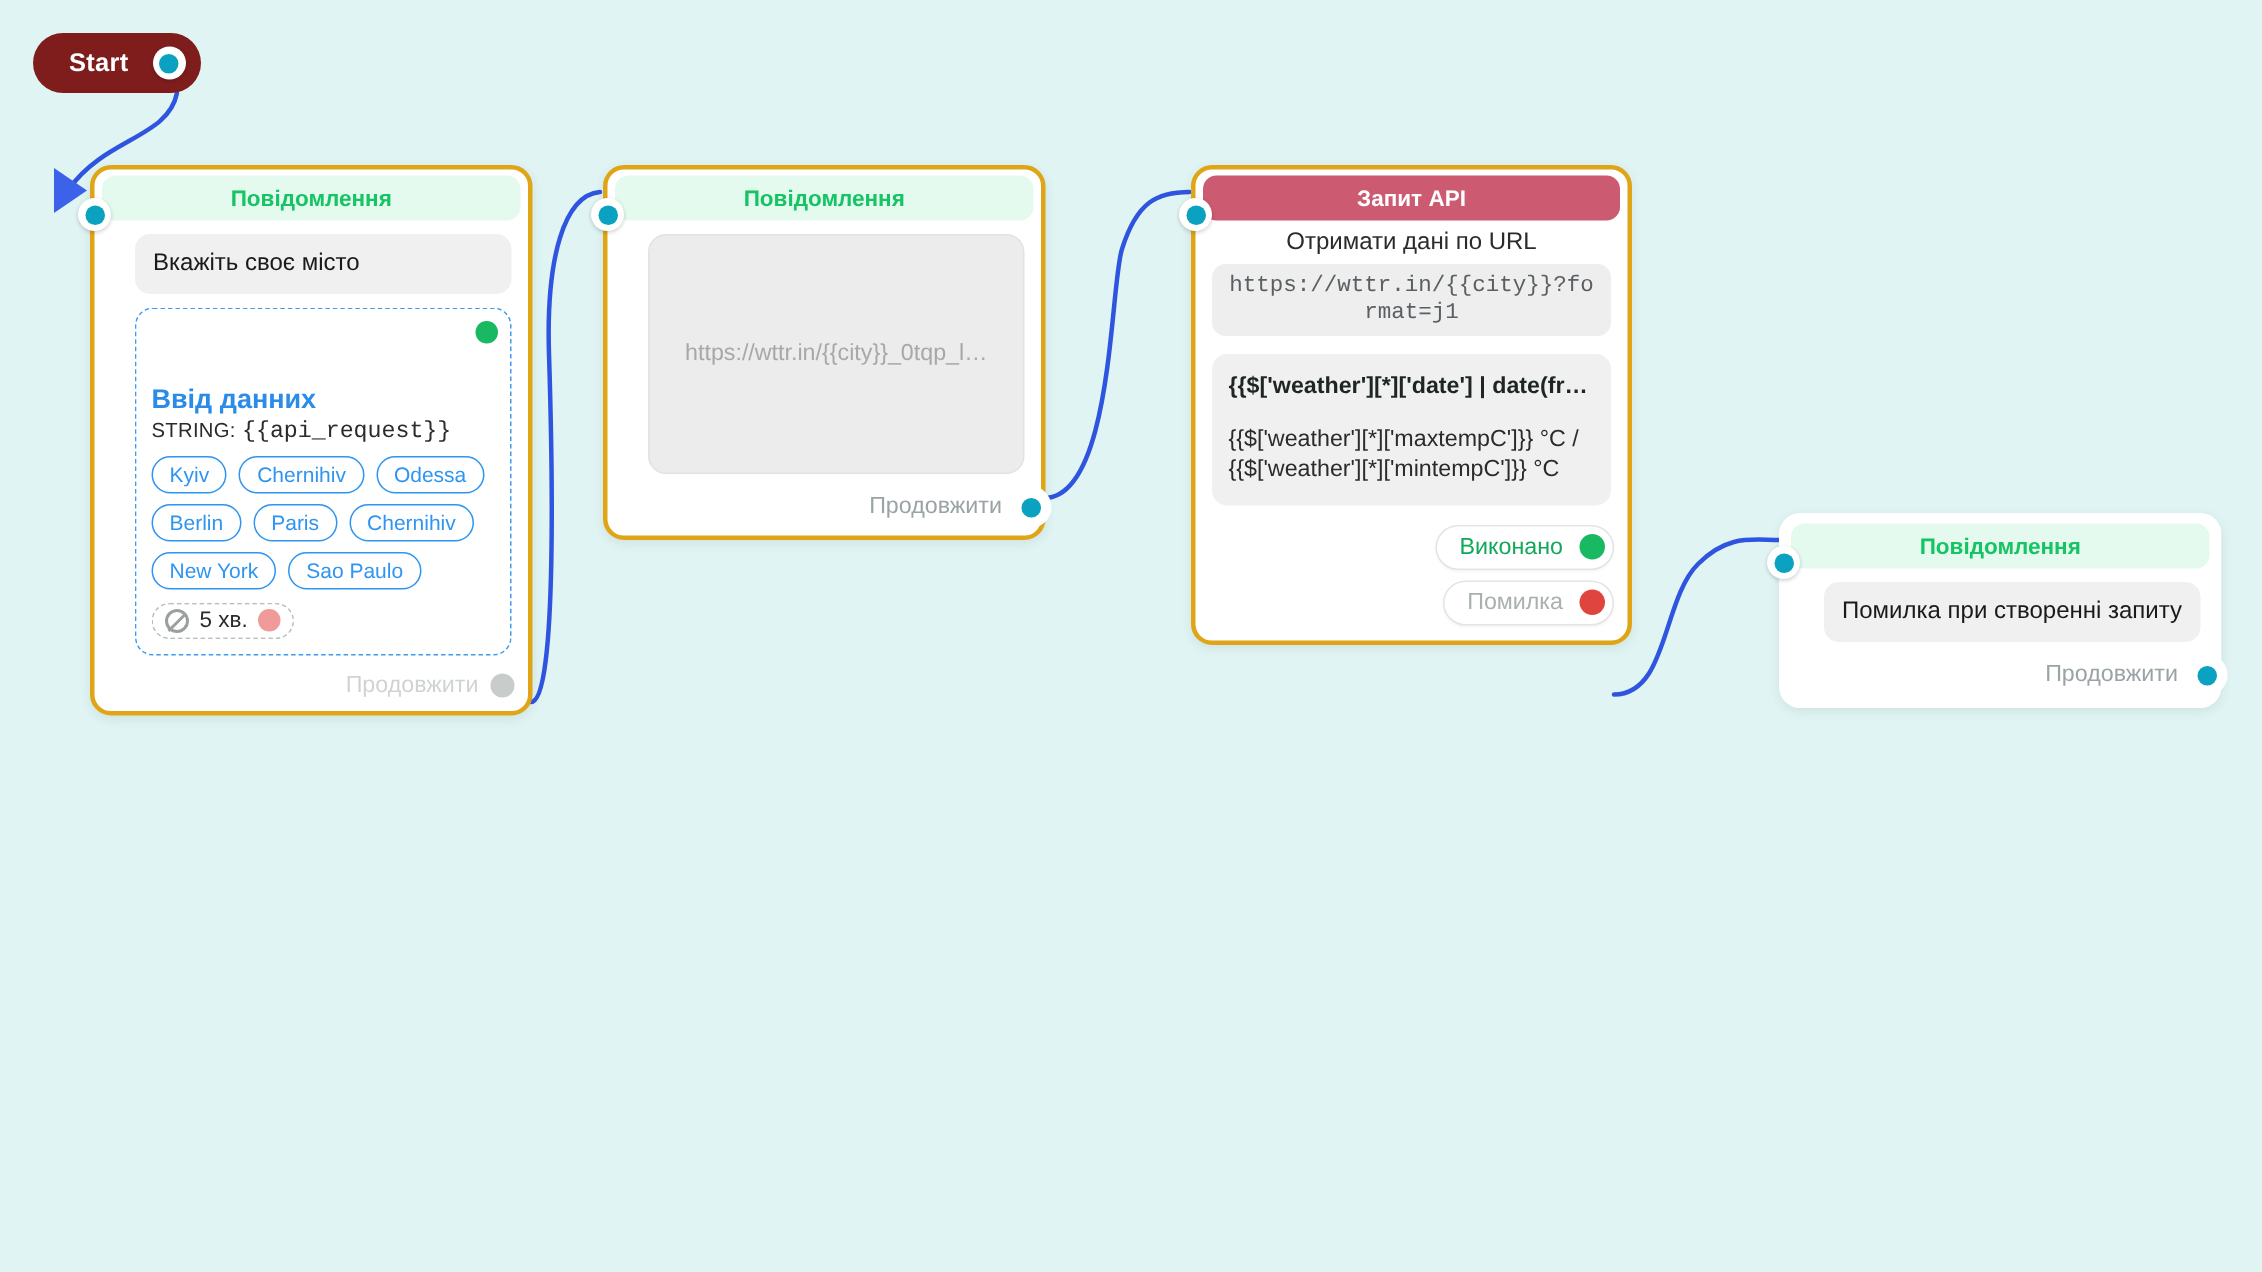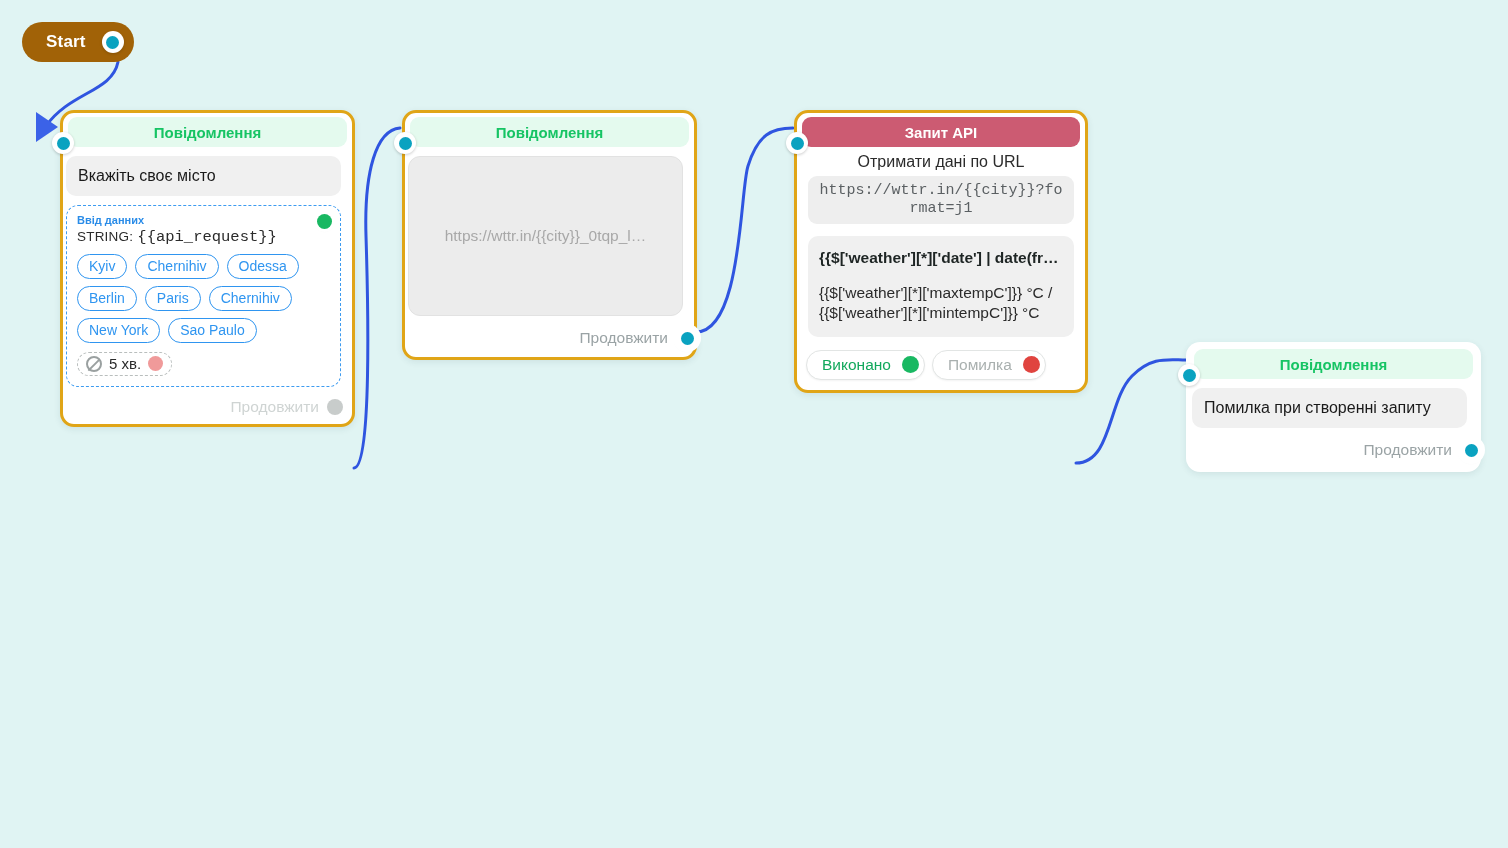--- a/index.html
+++ b/index.html
@@ -35,21 +35,21 @@
   }
 
   
   .start-pill {
     position: absolute;
     left: 22px;
     top: 22px;
     height: 40px;
     padding: 0 10px 0 24px;
     border-radius: 20px;
-    background: #a16207;
+    background: #7f1d1d;
     display: flex;
     align-items: center;
     gap: 16px;
     z-index: 5;
     cursor: pointer;
   }
   .start-pill .start-label {
     color: #ffffff;
     font-size: 17px;
     font-weight: bold;
@@ -102,21 +102,21 @@
   .node-header.msg {
     background: #e4faee;
     color: #16c464;
   }
   .node-header.api {
     background: #cc5b72;
     color: #ffffff;
   }
 
   .node-body {
-    padding: 9px 11px 6px 3px;
+    padding: 9px 11px 6px 27px;
   }
 
   
   .bubble {
     background: #f0f0f0;
     border-radius: 10px;
     padding: 10px 12px;
     font-size: 16px;
     color: #1a1a1a;
     line-height: 1.25;
@@ -168,23 +168,24 @@
   
   .input-block {
     margin-top: 9px;
     border: 1.6px dashed #3d9bf0;
     border-radius: 12px;
     padding: 8px 10px 10px 10px;
     position: relative;
   }
   .input-title {
     color: #2a8ce8;
-    font-size: 11px;
+    font-size: 18px;
     font-weight: bold;
     margin-bottom: 1px;
+    margin-top: 42px;
   }
   .input-var {
     font-size: 15px;
     color: #2b2b2b;
     margin-bottom: 8px;
     font-family: "Liberation Sans", sans-serif;
   }
   .input-var .kw {
     font-size: 13.5px;
     letter-spacing: .2px;
@@ -289,21 +290,21 @@
     text-overflow: ellipsis;
   }
   .expr-normal {
     font-size: 15.5px;
     color: #2b2b2b;
     margin-top: 15px;
   }
 
   .out-rows {
     display: flex;
-    flex-direction: row;
+    flex-direction: column;
     align-items: flex-end;
     gap: 7px;
     padding: 13px 9px 10px 9px;
   }
   .out-pill {
     border: 1.3px solid #e2e5e4;
     border-radius: 17px;
     background: #fff;
     height: 30px;
     padding: 0 5px 0 15px;

